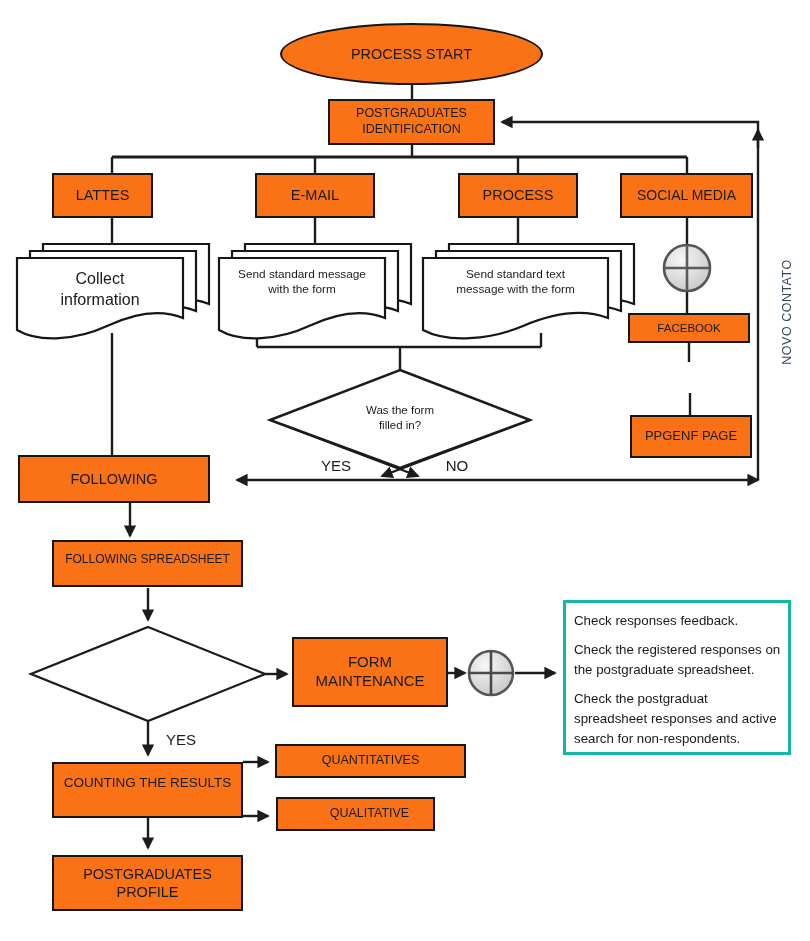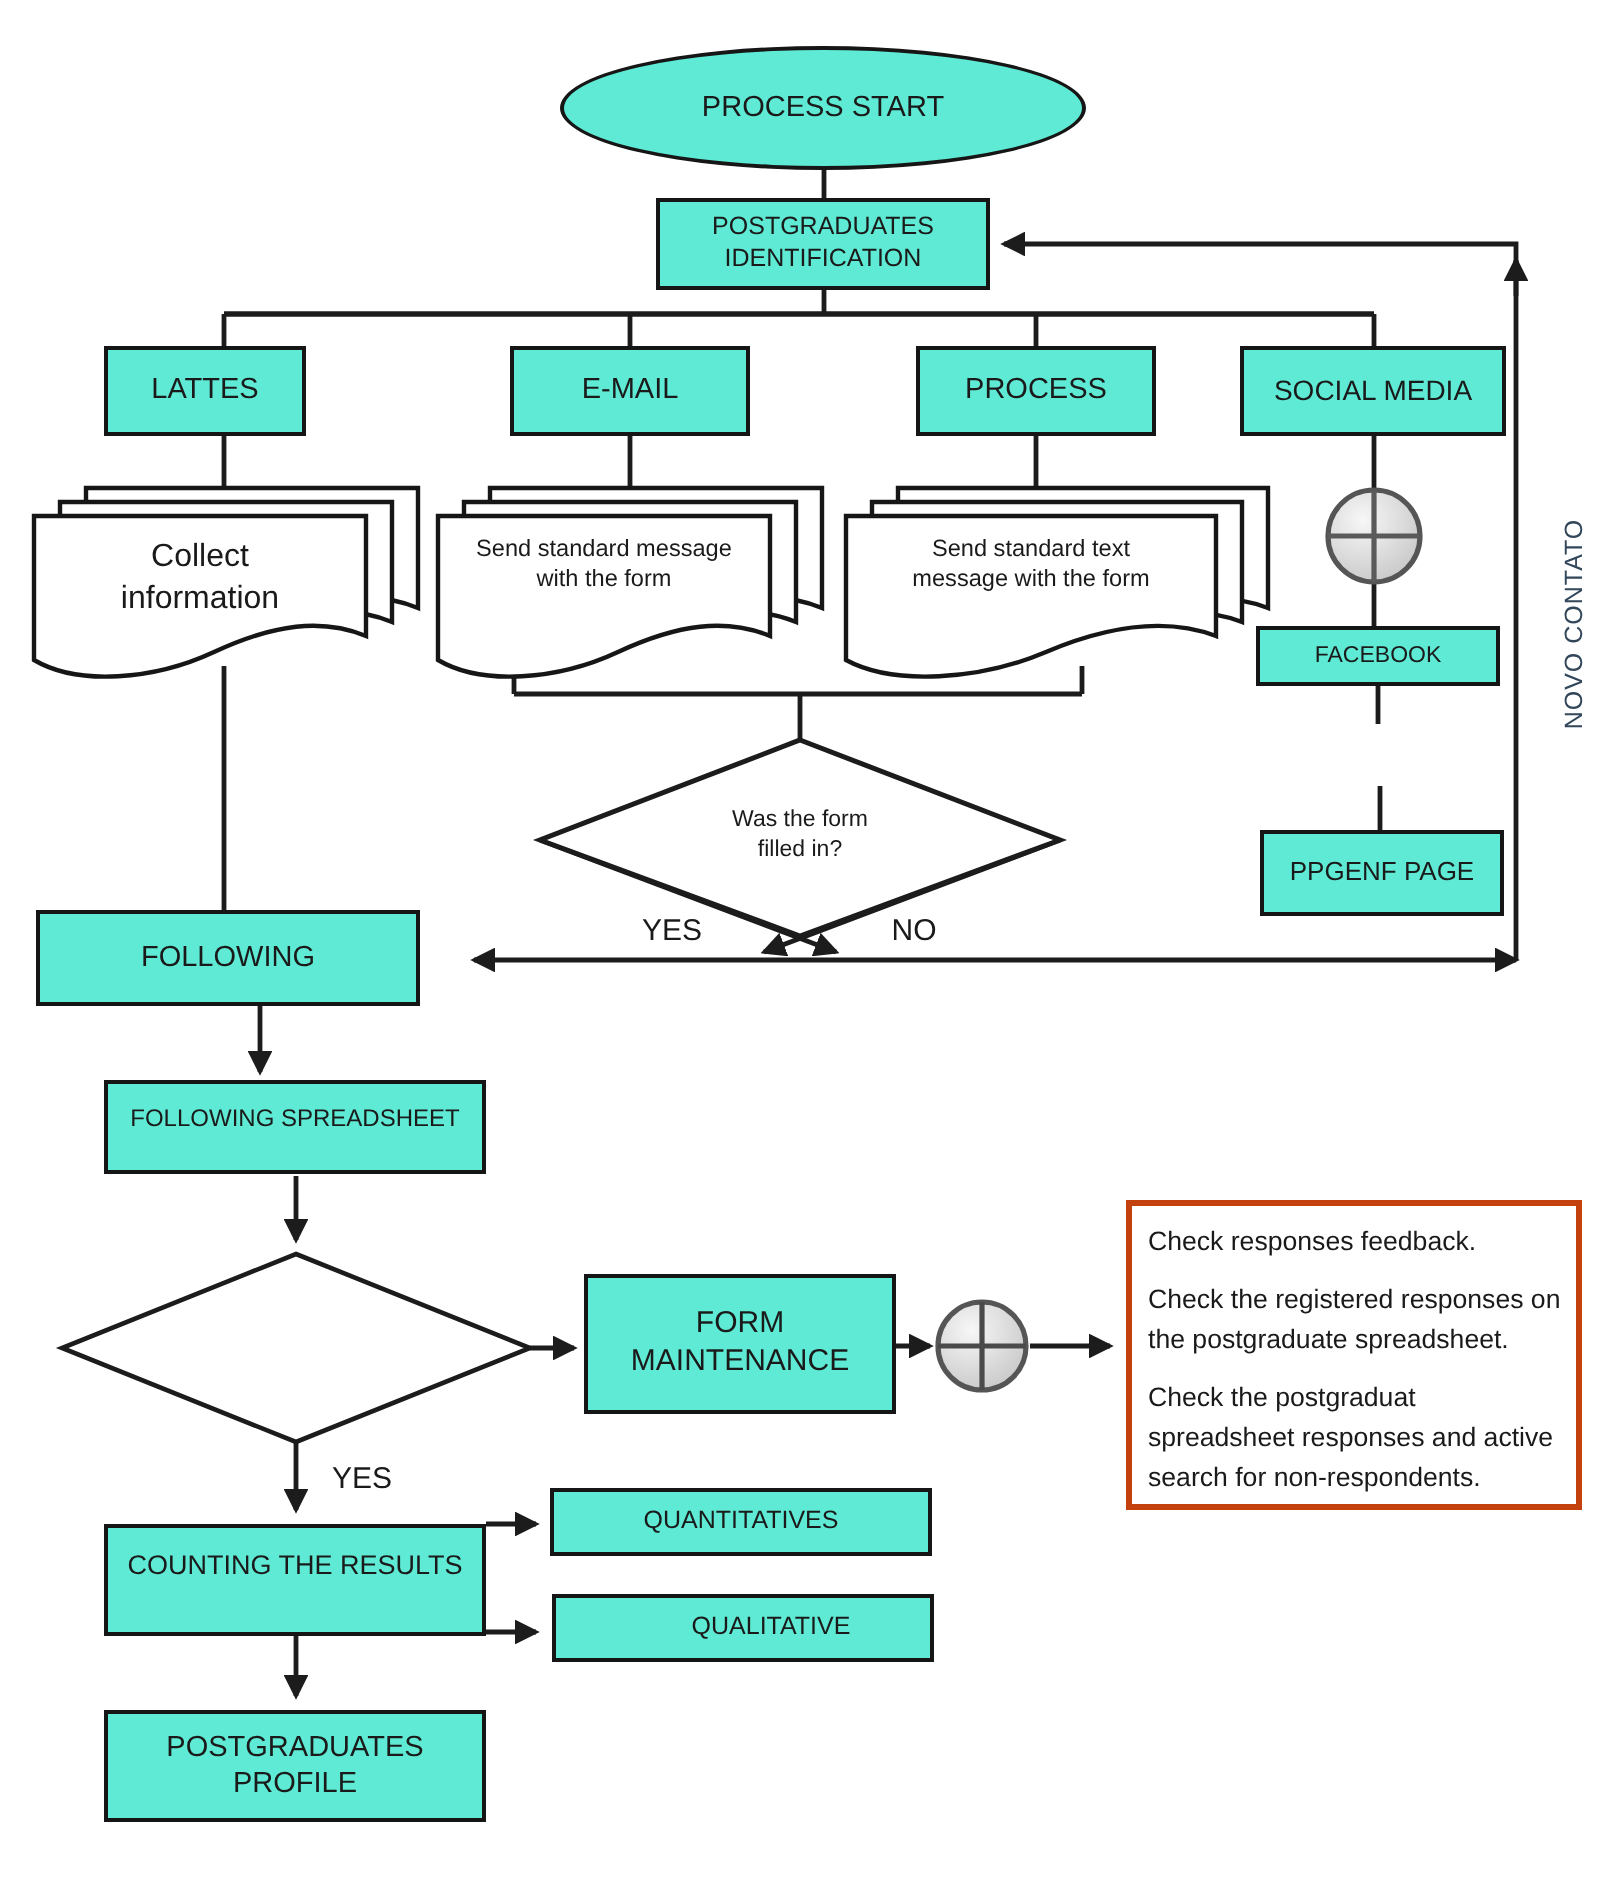--- a/index.html
+++ b/index.html
@@ -2,31 +2,31 @@
 <html><head>
 <meta charset="utf-8">
 <style>
   html,body{margin:0;padding:0;background:#ffffff;}
   #canvas{
     position:relative;width:810px;height:941px;background:#ffffff;
     font-family:"Liberation Sans", sans-serif;color:#1a1a1a;overflow:hidden;
   }
   #connector-layer{position:absolute;left:0;top:0;z-index:1;}
   .node{
-    position:absolute;z-index:2;background:#5eead4;border:2.4px solid #161616;
+    position:absolute;z-index:2;background:#f97316;border:2.4px solid #161616;
     display:flex;align-items:center;justify-content:center;text-align:center;
     box-sizing:border-box;white-space:pre-line;line-height:1.25;
   }
   .txt{
     position:absolute;z-index:3;display:flex;align-items:center;justify-content:center;
     text-align:center;white-space:pre-line;line-height:1.3;
   }
   .ellipse{border-radius:50%;}
   .notes{
-    position:absolute;z-index:2;background:#ffffff;border:3px solid #c2410c;
+    position:absolute;z-index:2;background:#ffffff;border:3px solid #14b8a6;
     box-sizing:border-box;text-align:left;padding:4px 6px 4px 8px;
   }
   .notes p{margin:4px 0 9px 0;font-size:13.3px;line-height:1.5;}
   .vertical-label{
     position:absolute;z-index:3;transform:rotate(-90deg);transform-origin:center;
     display:flex;align-items:center;justify-content:center;white-space:nowrap;
     letter-spacing:0.5px;font-size:12.5px;
   }
 </style>
 </head>
@@ -164,17 +164,17 @@
 MAINTENANCE</div>
 
   <div class="notes" style="left:563px;top:600px;width:228px;height:155px;">
     <p>Check responses feedback.</p>
     <p>Check the registered responses on the postgraduate spreadsheet.</p>
     <p>Check the postgraduat spreadsheet responses and active search for non-respondents.</p>
   </div>
 
   <div class="node" style="left:52px;top:762px;width:191px;height:56px;font-size:13.5px;padding-bottom:14px;">COUNTING THE RESULTS</div>
   <div class="node" style="left:275px;top:744px;width:191px;height:34px;font-size:12.5px;">QUANTITATIVES</div>
-  <div class="node" style="left:276px;top:797px;width:191px;height:34px;font-size:12.5px;padding-left:28px;">QUALITATIVE</div>
+  <div class="node" style="left:276px;top:797px;width:159px;height:34px;font-size:12.5px;padding-left:28px;">QUALITATIVE</div>
   <div class="node" style="left:52px;top:855px;width:191px;height:56px;font-size:14.5px;border-width:2.2px;">POSTGRADUATES
 PROFILE</div>
 
 </div>
 
 </body></html>

